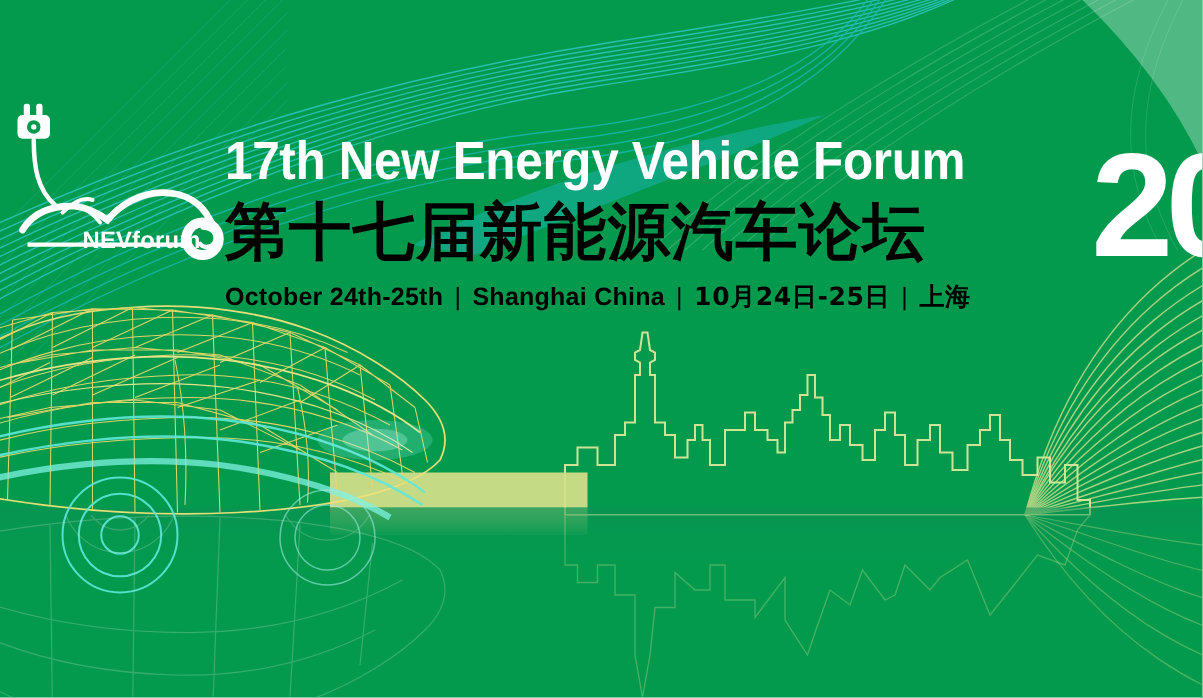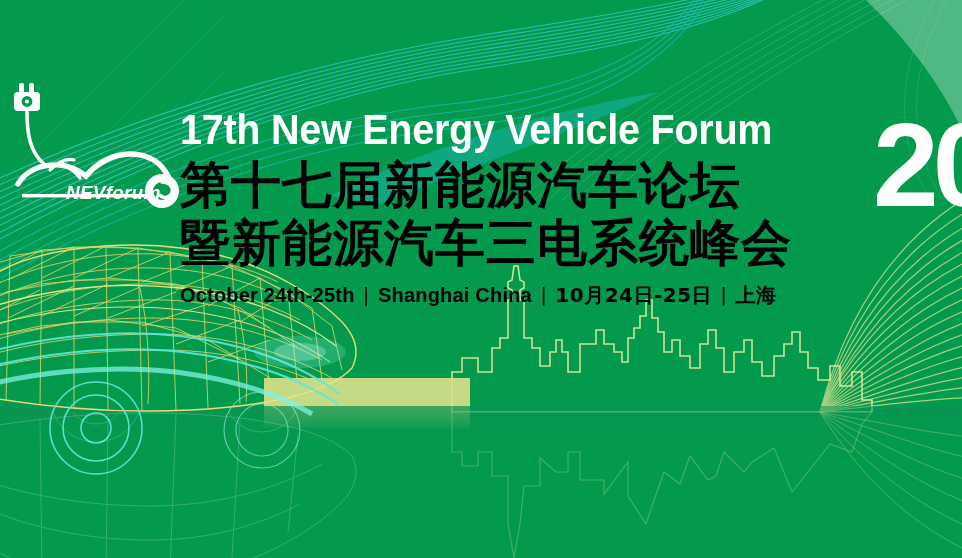--- a/index.html
+++ b/index.html
@@ -33,21 +33,20 @@
     height: 140px;
   }
   #logo-wordmark {
     position: absolute;
     left: 66px;
     top: 182px;
     color: #ffffff;
     font-size: 19px;
     letter-spacing: 0.2px;
     white-space: nowrap;
-    font-style: italic;
   }
   #logo-wordmark .nev {
     font-weight: bold;
   }
   #logo-wordmark .forum {
     font-weight: bold;
   }
 
   
   #title-block {
@@ -393,21 +392,20 @@
       <path d="M 158 110 C 166 110 170 116 168 121 C 166 126 159 127 156 123" fill="none" stroke="#ffffff" stroke-width="3.4" stroke-linecap="round"></path>
     </g>
   </svg>
   <div id="logo-wordmark">
     <span class="nev">NEV</span><span class="forum">forum</span>
   </div>
 
   <div id="title-block">
     <div id="title-en">17th New Energy Vehicle Forum</div>
     <div id="title-cn-1" class="title-cn">第十七届新能源汽车论坛</div>
-    <div id="title-cn-2" class="title-cn">暨新能源汽车三电系统峰会</div>
 
     <div id="meta-line">
       <span class="en">October 24th-25th</span><span class="sep">|</span><span class="en">Shanghai China</span><span class="sep">|</span><span class="cn">10月24日-25日</span><span class="sep">|</span><span class="cn">上海</span>
     </div>
   </div>
 
   <div id="year-badge">
     <div id="year-top" class="yr">20</div>
   </div>
 

